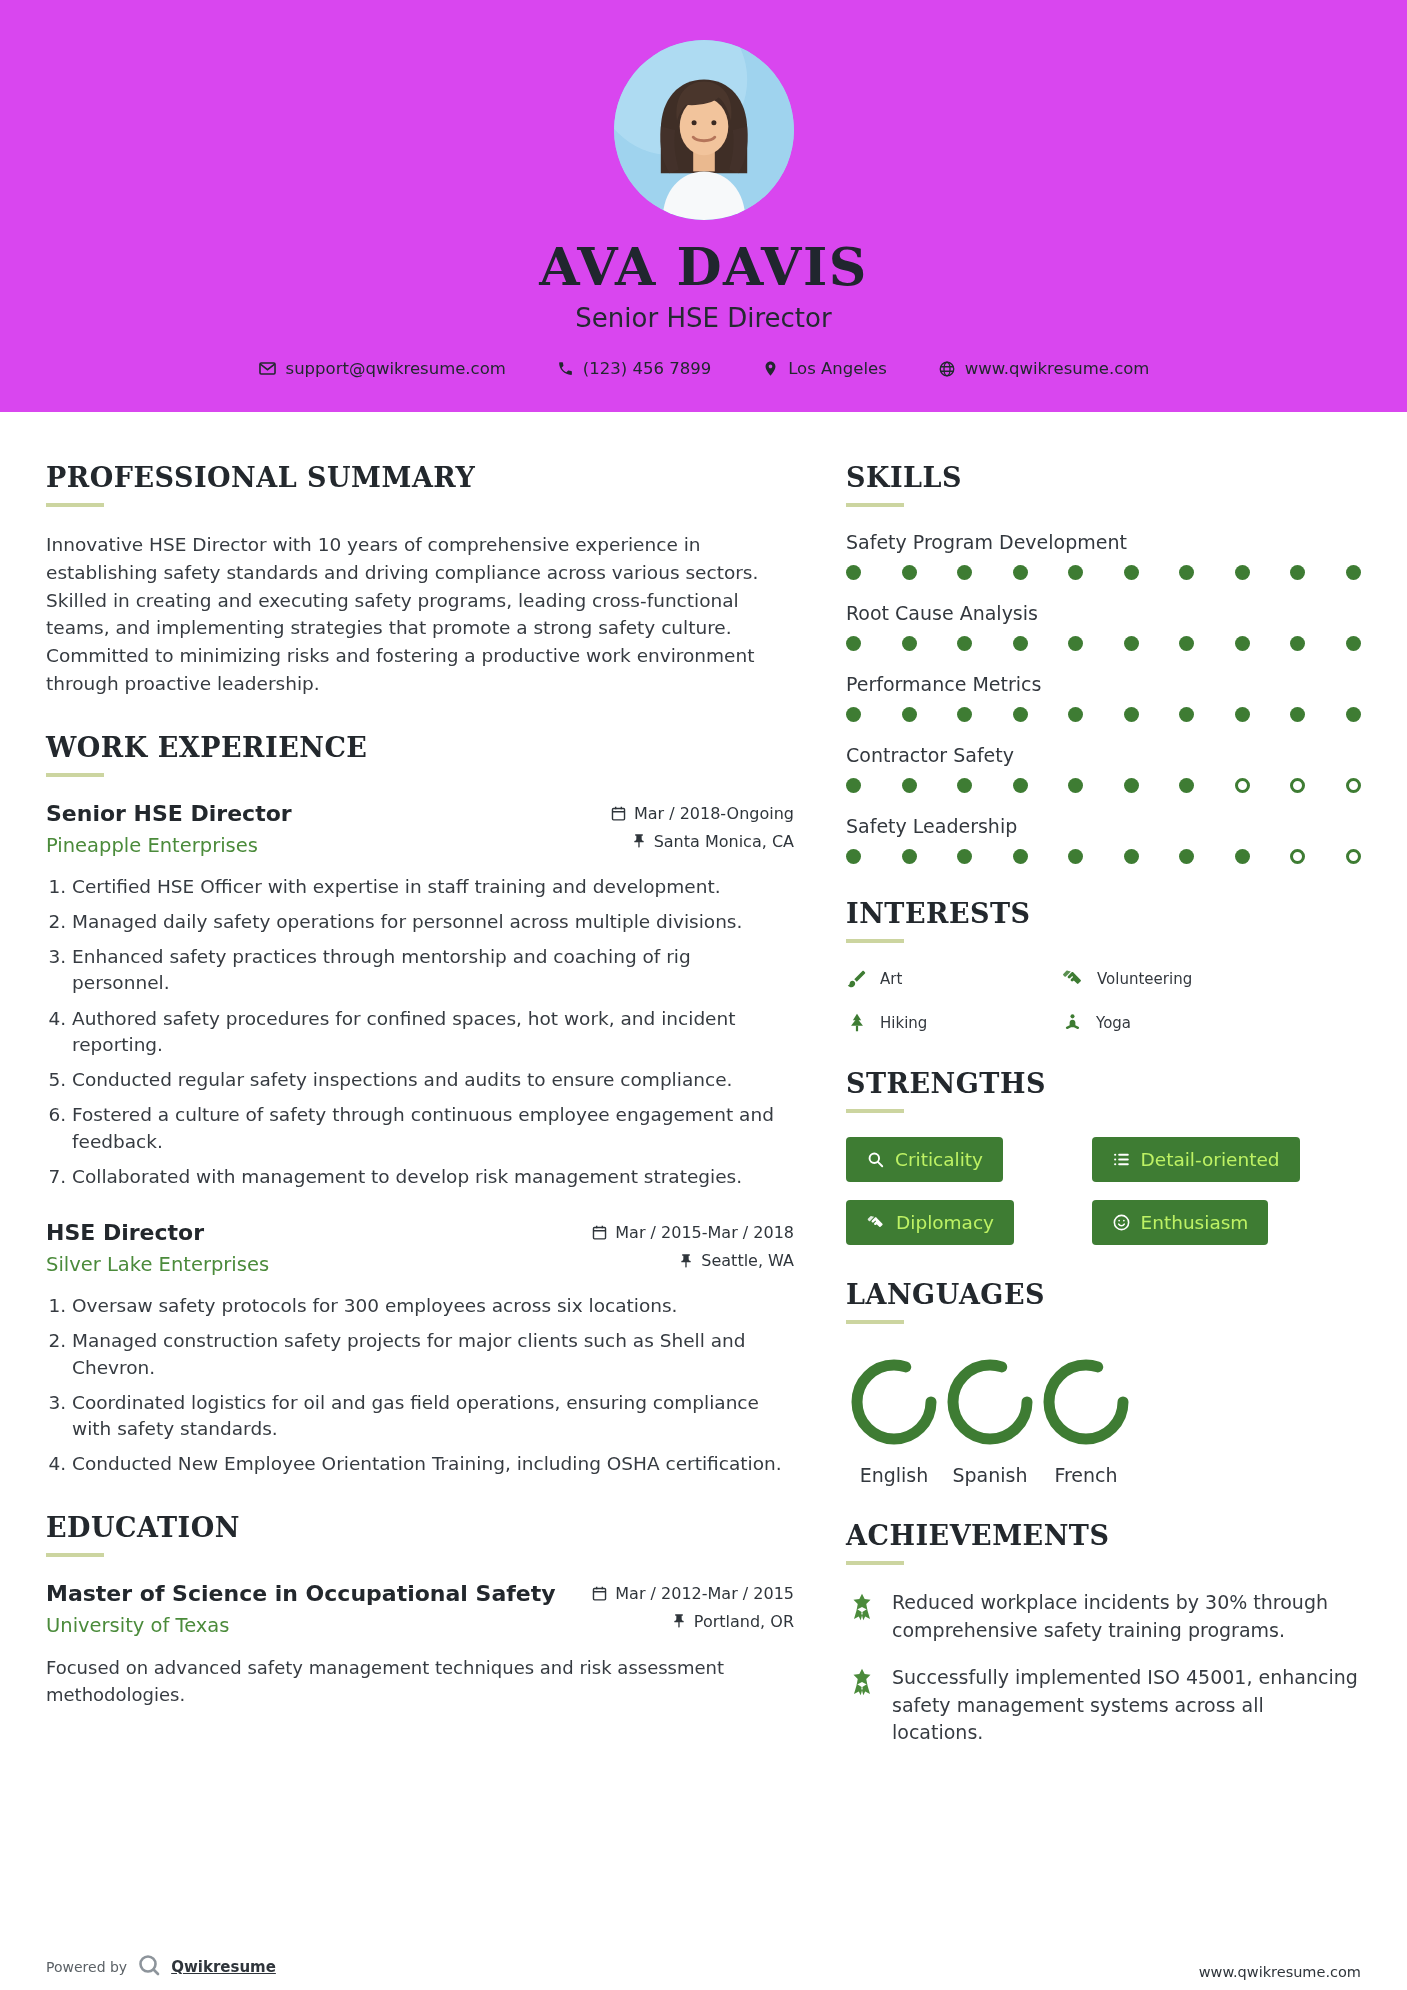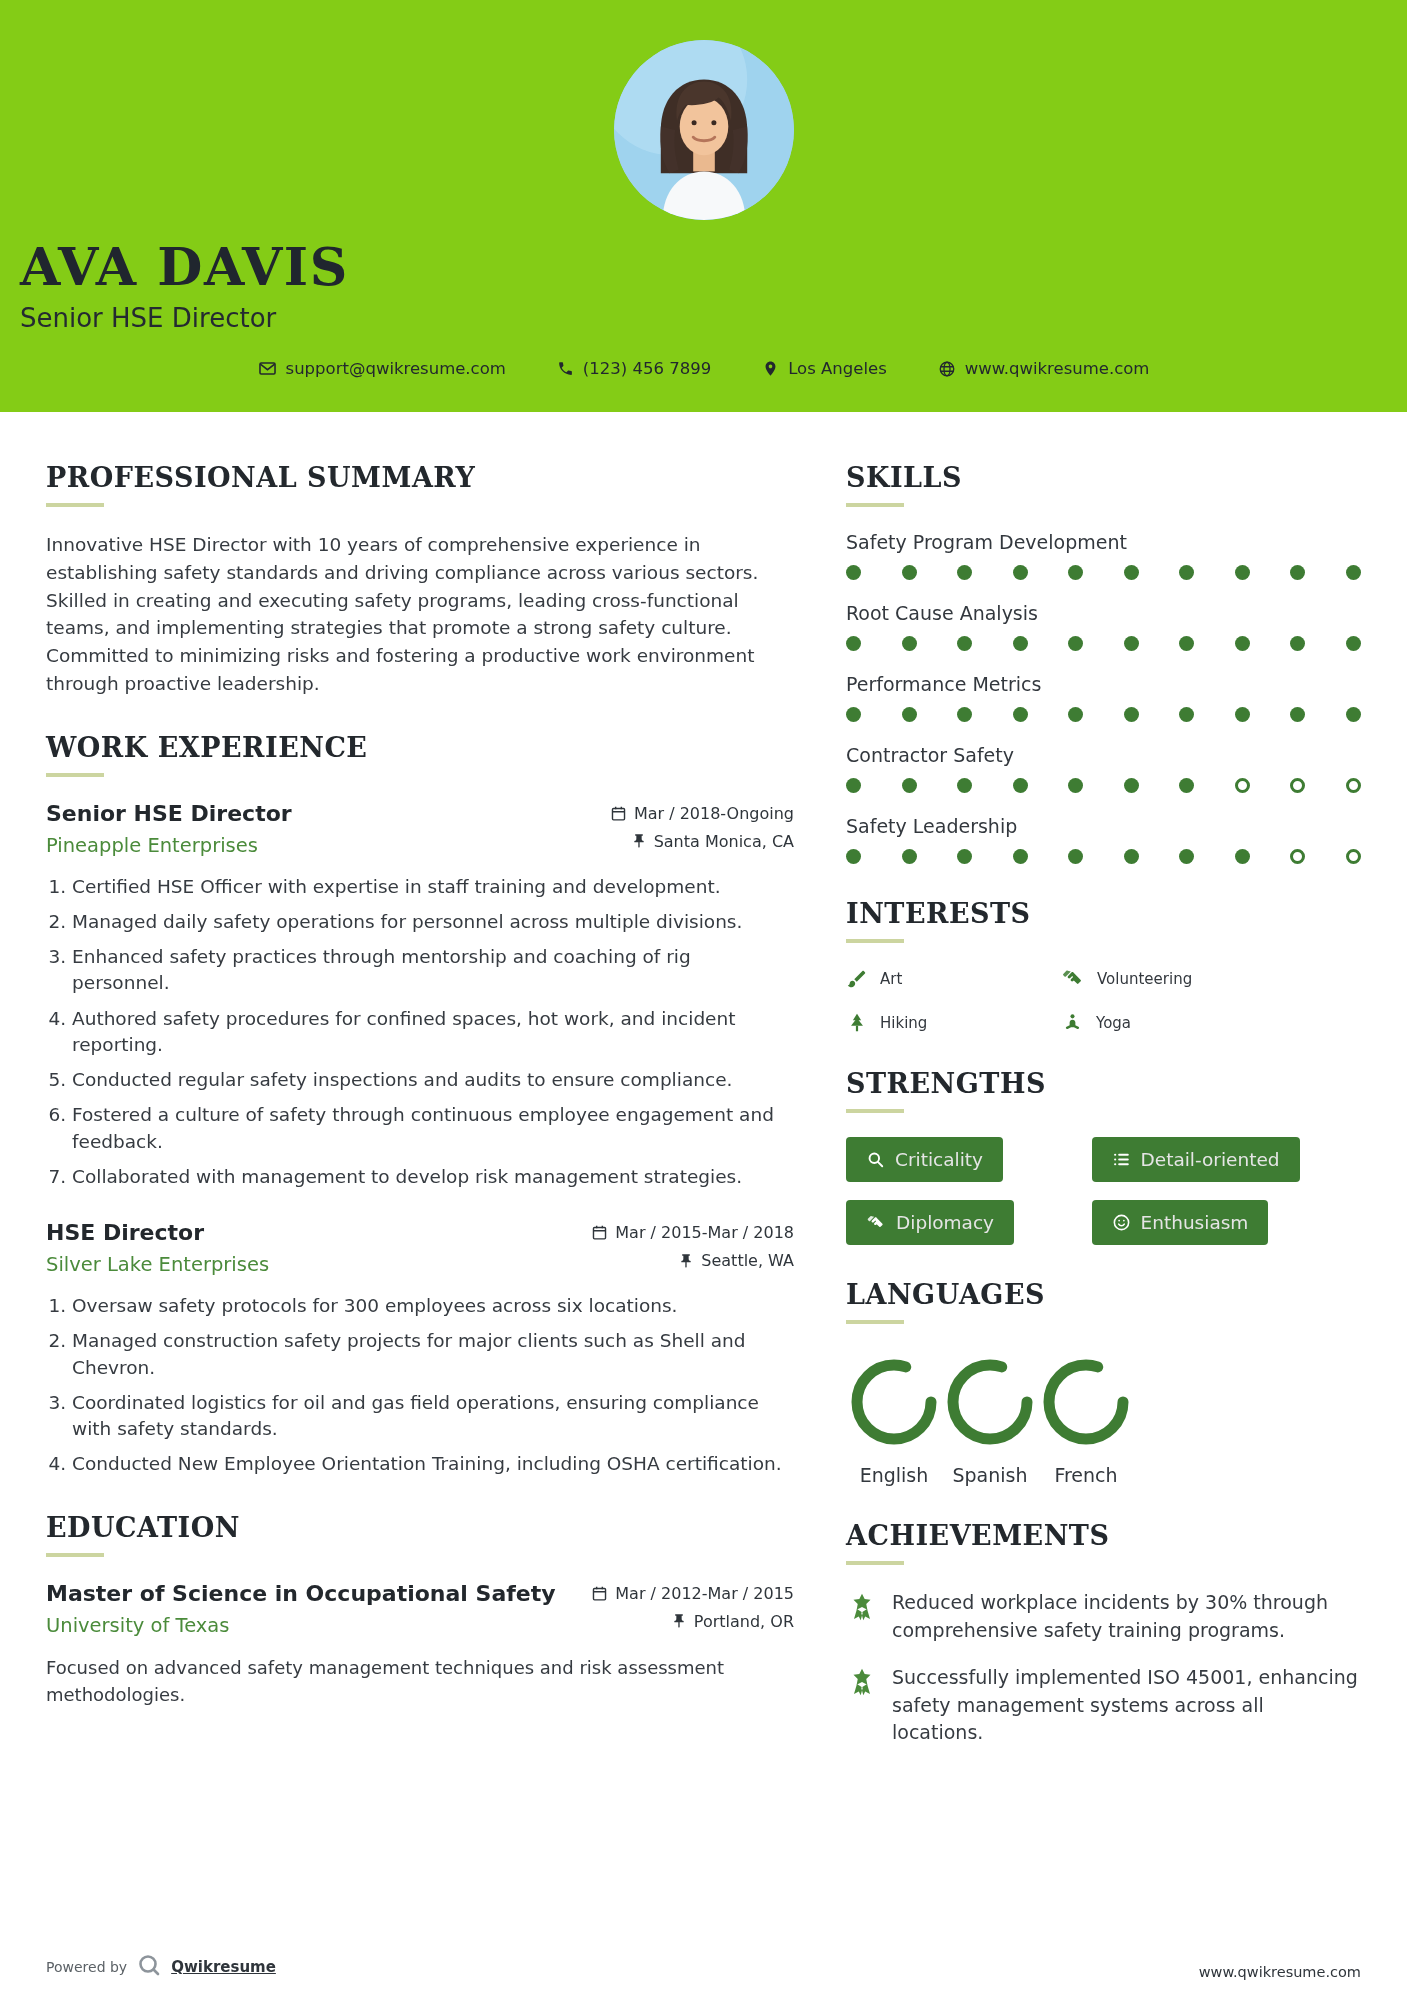--- a/index.html
+++ b/index.html
@@ -1,21 +1,21 @@
 <!DOCTYPE html>
 <html><head>
 <meta charset="utf-8">
 <style>
   *{box-sizing:border-box;margin:0;padding:0}
   html,body{background:#ffffff}
   .page{width:1407px;height:1990px;background:#fff;position:relative;overflow:hidden;
         font-family:"DejaVu Sans","Liberation Sans",sans-serif;color:#363b41}
 
   
-  .header{background:#84cc16;padding:40px 20px 34px}
+  .header{background:#d946ef;text-align:center;padding:40px 20px 34px}
   .avatar{width:180px;height:180px;margin:0 auto;border-radius:50%;overflow:hidden;background:#9fd3ee}
   .avatar svg{display:block;width:100%;height:100%}
   .name{font-family:"DejaVu Serif","Liberation Serif",serif;font-size:52px;font-weight:700;
         letter-spacing:1.5px;color:#20262e;margin-top:16px}
   .header-title{font-size:26px;color:#242a31;margin-top:6px;font-weight:500}
   .contacts{display:flex;justify-content:center;align-items:center;gap:51px;margin-top:26px;
             font-size:16.5px;color:#22282e;font-weight:500}
   .contact{display:flex;align-items:center;gap:9px}
   .cicon{display:inline-flex;color:#22282e}
 
@@ -46,21 +46,21 @@
   .skill-name{font-size:19px;margin-bottom:12px;color:#33383e}
   .dots{display:flex;justify-content:space-between}
   .dot{width:15px;height:15px;border-radius:50%;background:#3e7c33}
   .dot.empty{background:#fff;border:3px solid #3e7c33}
 
   .interests-grid{display:grid;grid-template-columns:215px auto;row-gap:20px;justify-content:start}
   .interest{display:flex;align-items:center;gap:12px;font-size:15px;color:#33383e}
   .iicon{display:inline-flex;color:#3e7c33}
 
   .strengths-grid{display:grid;grid-template-columns:auto auto;gap:18px 16px;justify-items:start}
-  .btn{display:inline-flex;align-items:center;gap:10px;background:#3e7c33;color:#e5e5e5;
+  .btn{display:inline-flex;align-items:center;gap:10px;background:#3e7c33;color:#bef264;
        font-size:18.5px;padding:12px 20px;border-radius:4px}
   .bicon{display:inline-flex;color:#fff}
 
   .langs{display:flex;padding-top:6px}
   .lang{text-align:center}
   .lang-label{font-size:19px;margin-top:10px;color:#33383e}
 
   .ach{display:flex;gap:14px;margin-bottom:20px;font-size:19px;line-height:1.45}
   .aicon{flex:none;color:#4b8b3b;margin-top:2px}
 

